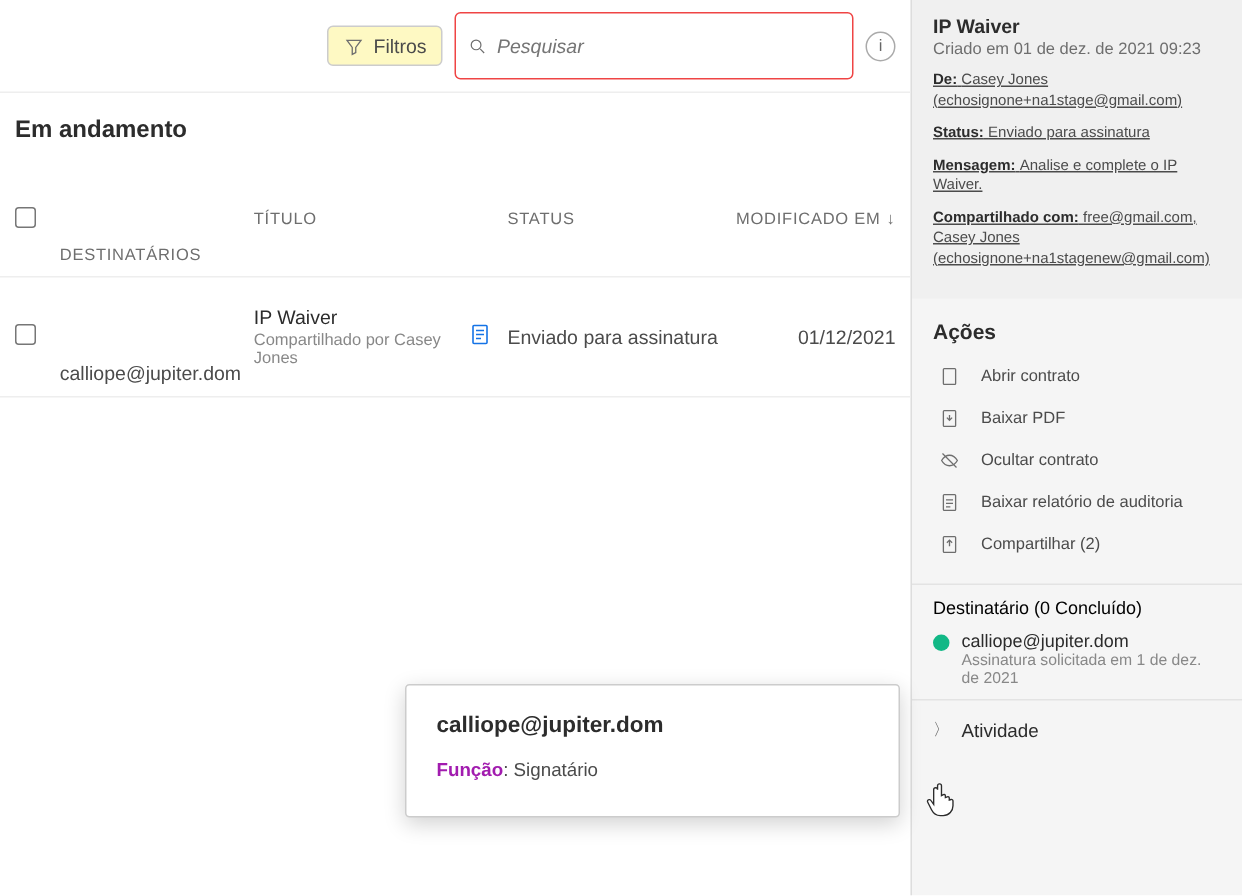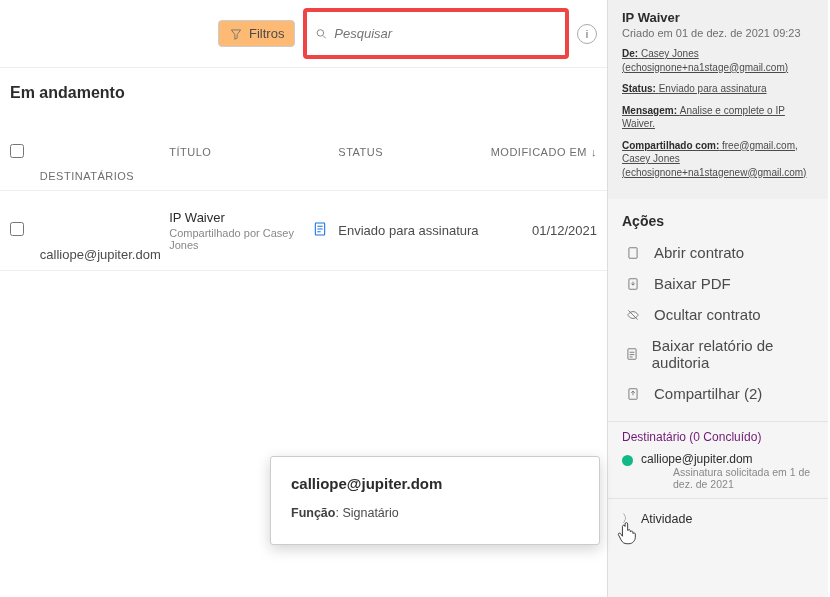--- a/index.html
+++ b/index.html
@@ -38,30 +38,30 @@
       border-bottom: 1px solid #eee;
     }
     .spacer-left { width: 200px; }
     .filter-btn {
       display: inline-flex;
       align-items: center;
       gap: 6px;
       border: 1px solid #ccc;
       border-radius: 4px;
       padding: 5px 10px;
-      background: #fdba74;
+      background: #fef9c3;
       cursor: pointer;
       font-size: 13px;
       color: #4b4b4b;
     }
     .search-box {
       display: inline-flex;
       align-items: center;
       gap: 6px;
-      border: 4px solid #ef4444;
+      border: 1px solid #ef4444;
       border-radius: 4px;
       padding: 14px 8px;
       flex: 1;
       max-width: 280px;
     }
     .search-box input {
       border: none;
       outline: none;
       font-size: 13px;
       font-style: italic;
@@ -117,48 +117,48 @@
     
     .sp-header { padding: 10px 14px 12px; background: #f0f0f0; font-size:12px; }
     .sp-title { font-weight:700; font-size:13px; color:#2c2c2c; margin-bottom:2px;}
     .sp-sub { color:#6e6e6e; font-size:11px; margin-bottom:8px;}
     .sp-row { margin-bottom:8px; line-height:1.35; font-size:10px; color:#4b4b4b;text-decoration:underline;}
     .sp-row b { color:#2c2c2c; font-weight:700;}
     .sp-section-title { font-weight:700; font-size:14px; padding:14px 14px 8px; color:#2c2c2c;}
     .action-list { padding: 0 10px 8px; }
     .action-item {
       display:flex; align-items:center; gap:12px;
-      padding:7px 6px; cursor:pointer; font-size:15px; color:#4b4b4b;
+      padding:7px 6px; cursor:pointer; font-size:11px; color:#4b4b4b;
       border-radius:3px;
     }
     .action-item .aicon{width:18px; display:flex; justify-content:center;}
     .recip-section { padding: 8px 14px; border-top:1px solid #e3e3e3; margin-top:4px;}
-    .recip-heading{ font-size:12px; color:#701a75; margin-bottom:8px;}
+    .recip-heading{ font-size:12px; color:#000000; margin-bottom:8px;}
     .recip-entry{ display:flex; gap:8px; align-items:flex-start; position:relative;}
     .dot{ width:11px;height:11px;border-radius:50%;background:#12b886;margin-top:3px; flex-shrink:0;}
     .recip-email{font-size:12px;color:#2c2c2c;}
-    .recip-sub{font-size:10.5px;color:#888;margin-left:32px;}
+    .recip-sub{font-size:10.5px;color:#888;}
     .activity-row{display:flex;align-items:center;gap:8px;padding:12px 14px;border-top:1px solid #e3e3e3;font-size:12.5px;cursor:pointer;}
     .chev{font-size:11px;color:#666;}
 
     
     .popup {
       position:absolute;
       left:270px; top:456px;
       width:330px;
       background:#fff;
       border:1px solid #ccc;
       border-radius:3px;
       box-shadow:0 4px 14px rgba(0,0,0,0.18);
       padding:18px 20px;
       font-size:13px;
     }
     .popup h3{font-size:15px;font-weight:700;margin-bottom:14px;color:#2c2c2c;}
     .popup p{font-size:12.5px;margin-bottom:6px;color:#4b4b4b;}
-    .popup b{color:#404040;}
+    .popup b{color:#a21caf;}
 
     .sort-arrow{display:inline-block;margin-left:4px;}
 
     .cursor-hand{
       position:absolute; left:616px; top:520px; width:22px;height:26px;
       pointer-events:none;
     }
   </style>
 </head>
 <body>

